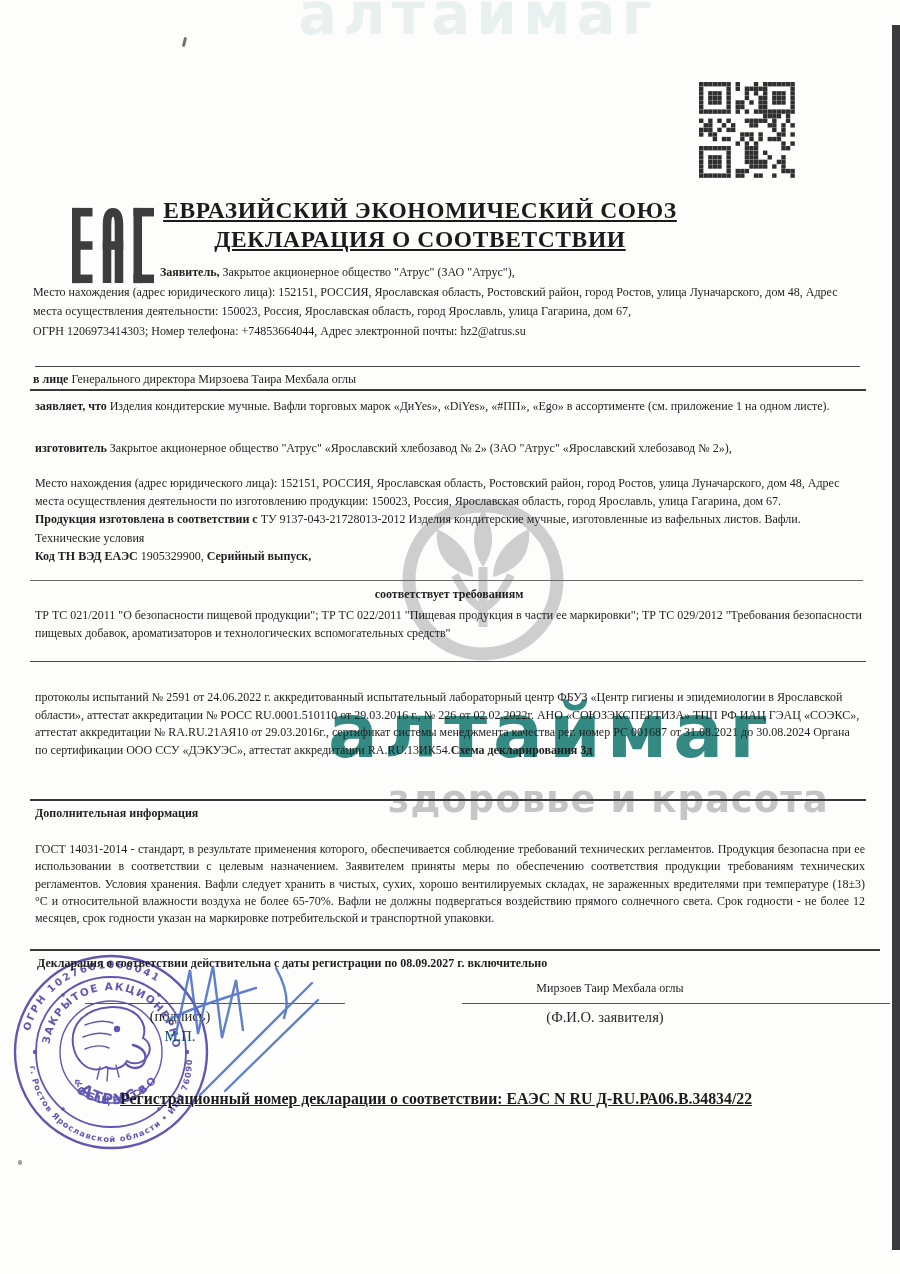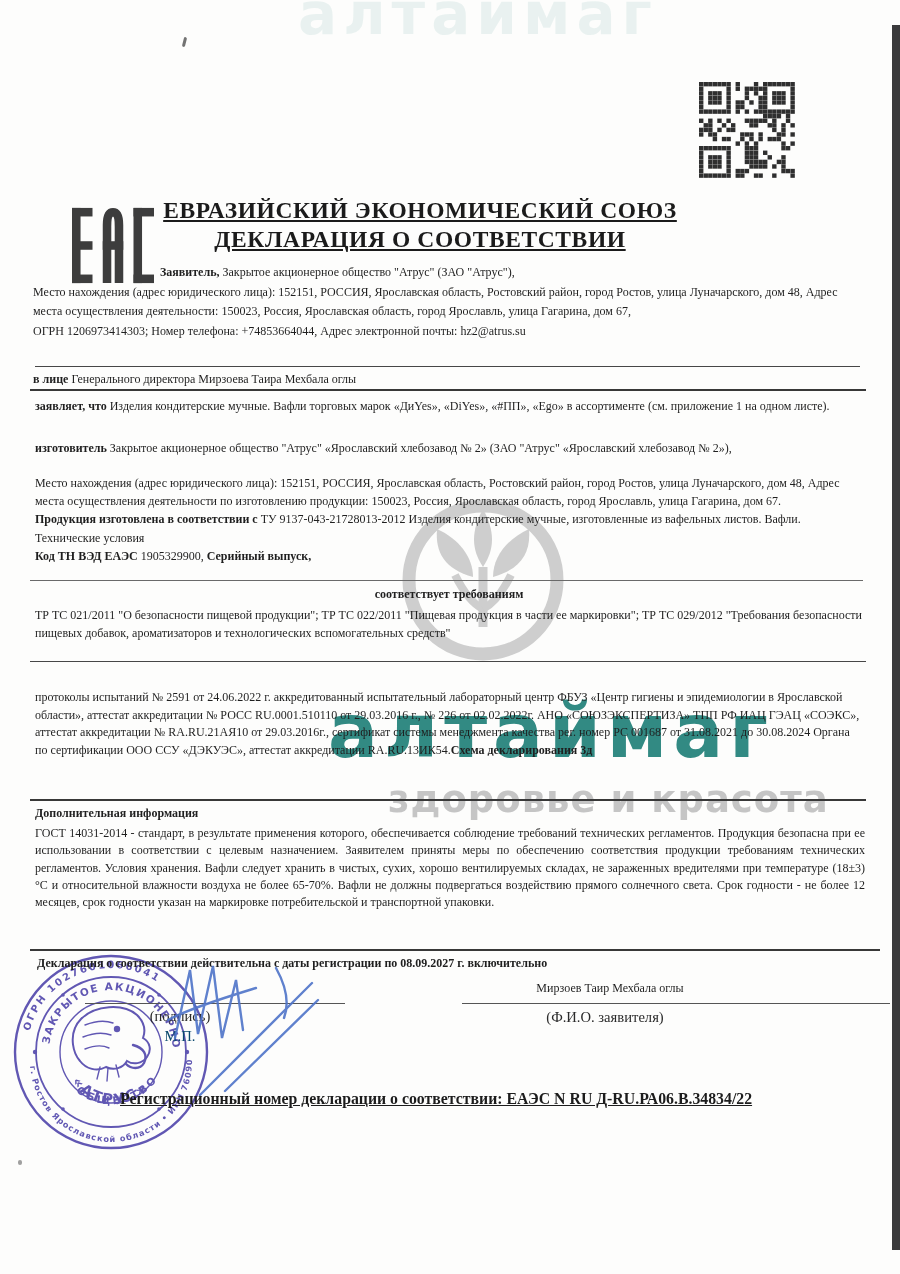--- a/index.html
+++ b/index.html
@@ -8,21 +8,21 @@
   .abs{position:absolute;}
   .t{font-size:12px;line-height:19.5px;color:#1f1f1f;}
   .b{font-weight:bold;}
   .rule{position:absolute;background:#474747;height:1.3px;z-index:2;}
   .rule.thick{height:2px;background:#383838;}
   .title{font-weight:bold;font-size:23.5px;line-height:29px;text-align:center;
          letter-spacing:0.6px;color:#1b1b1b;z-index:2;}
   .txtblock{z-index:2;}
   .txtblock p{margin:0;}
   .indent{text-indent:127px;}
-  .just{text-align:justify;}
+  .just{text-align:justify;margin-top:16px;}
   .wm{color:#0f766e;font-family:"DejaVu Sans", sans-serif;font-weight:bold;z-index:1;}
   .caption{font-size:14.6px;color:#2a2a2a;text-align:center;z-index:2;}
   .footerline{font-weight:bold;font-size:15.8px;color:#1c1c1c;z-index:4;}
   .rightstrip{background:#3a3a3c;z-index:6;}
   .speck{position:absolute;background:#444;border-radius:2px;z-index:2;}
 </style>
 </head>
 <body>
 
 <div class="page">

